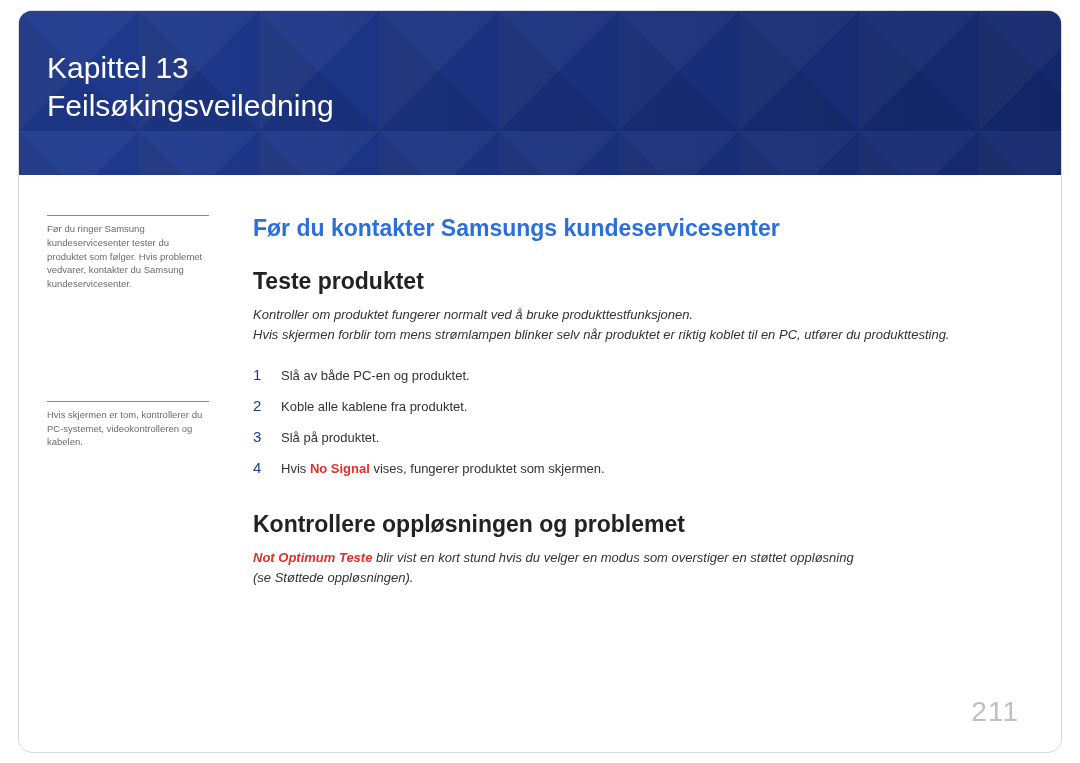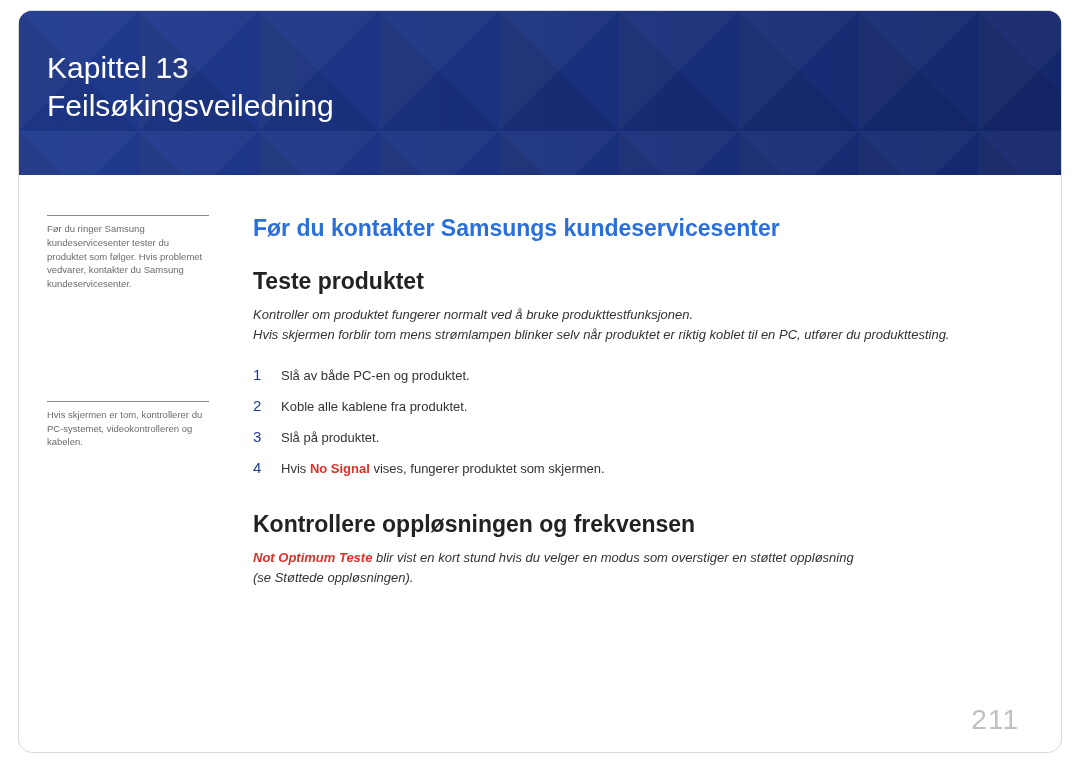--- a/index.html
+++ b/index.html
@@ -97,21 +97,21 @@
     flex: 0 0 14px;
   }
   .step-text {
     font-size: 13px;
     color: #333;
   }
   .warn { color: #e03028; font-weight: 600; }
   .page-number {
     position: absolute;
     right: 42px;
-    bottom: 16px;
+    bottom: 24px;
     font-size: 28px;
     color: #bfbfbf;
     font-weight: 300;
     letter-spacing: 1px;
   }
 </style>
 </head>
 <body>
 
 <div class="page">
@@ -152,21 +152,21 @@
           <span class="step-text">Slå på produktet.</span>
         </li>
         <li>
           <span class="step-num">4</span>
           <span class="step-text">
             <span>Hvis </span><span class="warn">No Signal</span><span> vises, fungerer produktet som skjermen.</span>
           </span>
         </li>
       </ol>
 
-      <div class="h-sub">Kontrollere oppløsningen og frekvensen</div>
+      <div class="h-sub">Kontrollere oppløsningen og problemet</div>
       <div class="para">
         <span class="warn">Not Optimum Teste</span><span> blir vist en kort stund hvis du velger en modus som overstiger en støttet oppløsning</span><br>
         <span>(se Støttede oppløsningen).</span>
       </div>
 
     </main>
   </div>
 
   <div class="page-number">211</div>
 </div>

